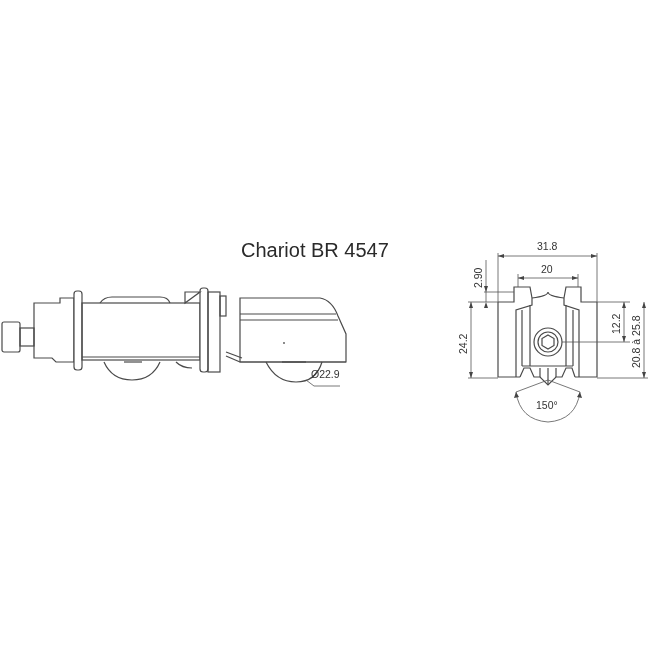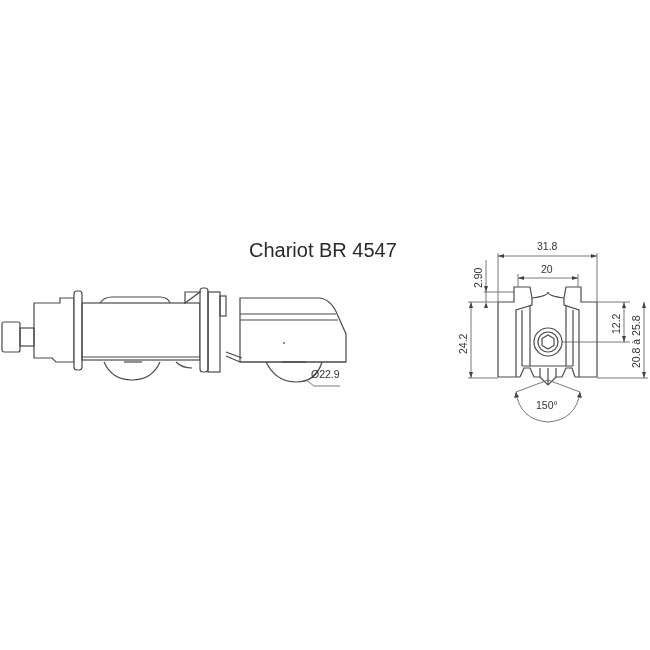--- a/index.html
+++ b/index.html
@@ -1,17 +1,17 @@
 <!DOCTYPE html>
 <html><head>
 <meta charset="utf-8">
 <style>
   html, body { margin: 0; padding: 0; background: #ffffff; }
   body { width: 650px; height: 650px; position: relative; overflow: hidden; font-family: "Liberation Sans", sans-serif; }
-  .title { position: absolute; left: 249px; top: 239px; font-size: 20px; color: #2a2a2a; font-family: "Liberation Sans", sans-serif; white-space: nowrap; }
+  .title { position: absolute; left: 241px; top: 239px; font-size: 20px; color: #2a2a2a; font-family: "Liberation Sans", sans-serif; white-space: nowrap; }
   svg { position: absolute; left: 0; top: 0; }
   .ln { stroke: #4a4a4a; stroke-width: 1.2; fill: none; }
   .lnf { stroke: #4a4a4a; stroke-width: 1.2; fill: #ffffff; }
   .dim { stroke: #555; stroke-width: 0.8; fill: none; }
   .dimtxt { font-family: "Liberation Sans", sans-serif; font-size: 10.5px; fill: #333; }
   .arr { fill: #444; }
 </style>
 </head>
 <body>
 

